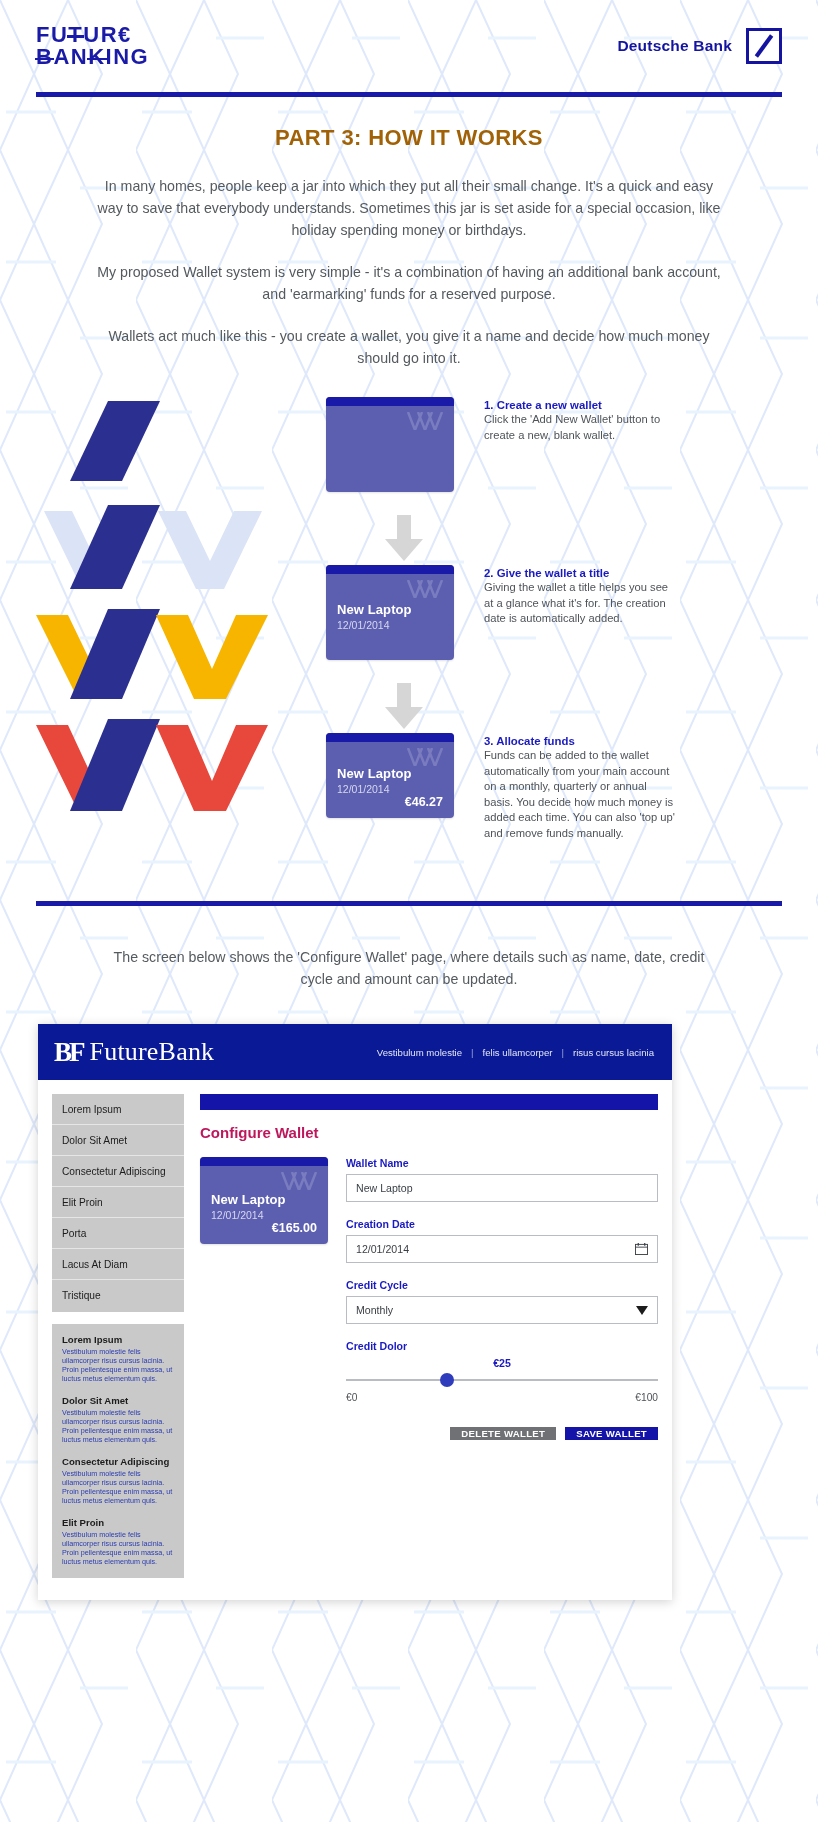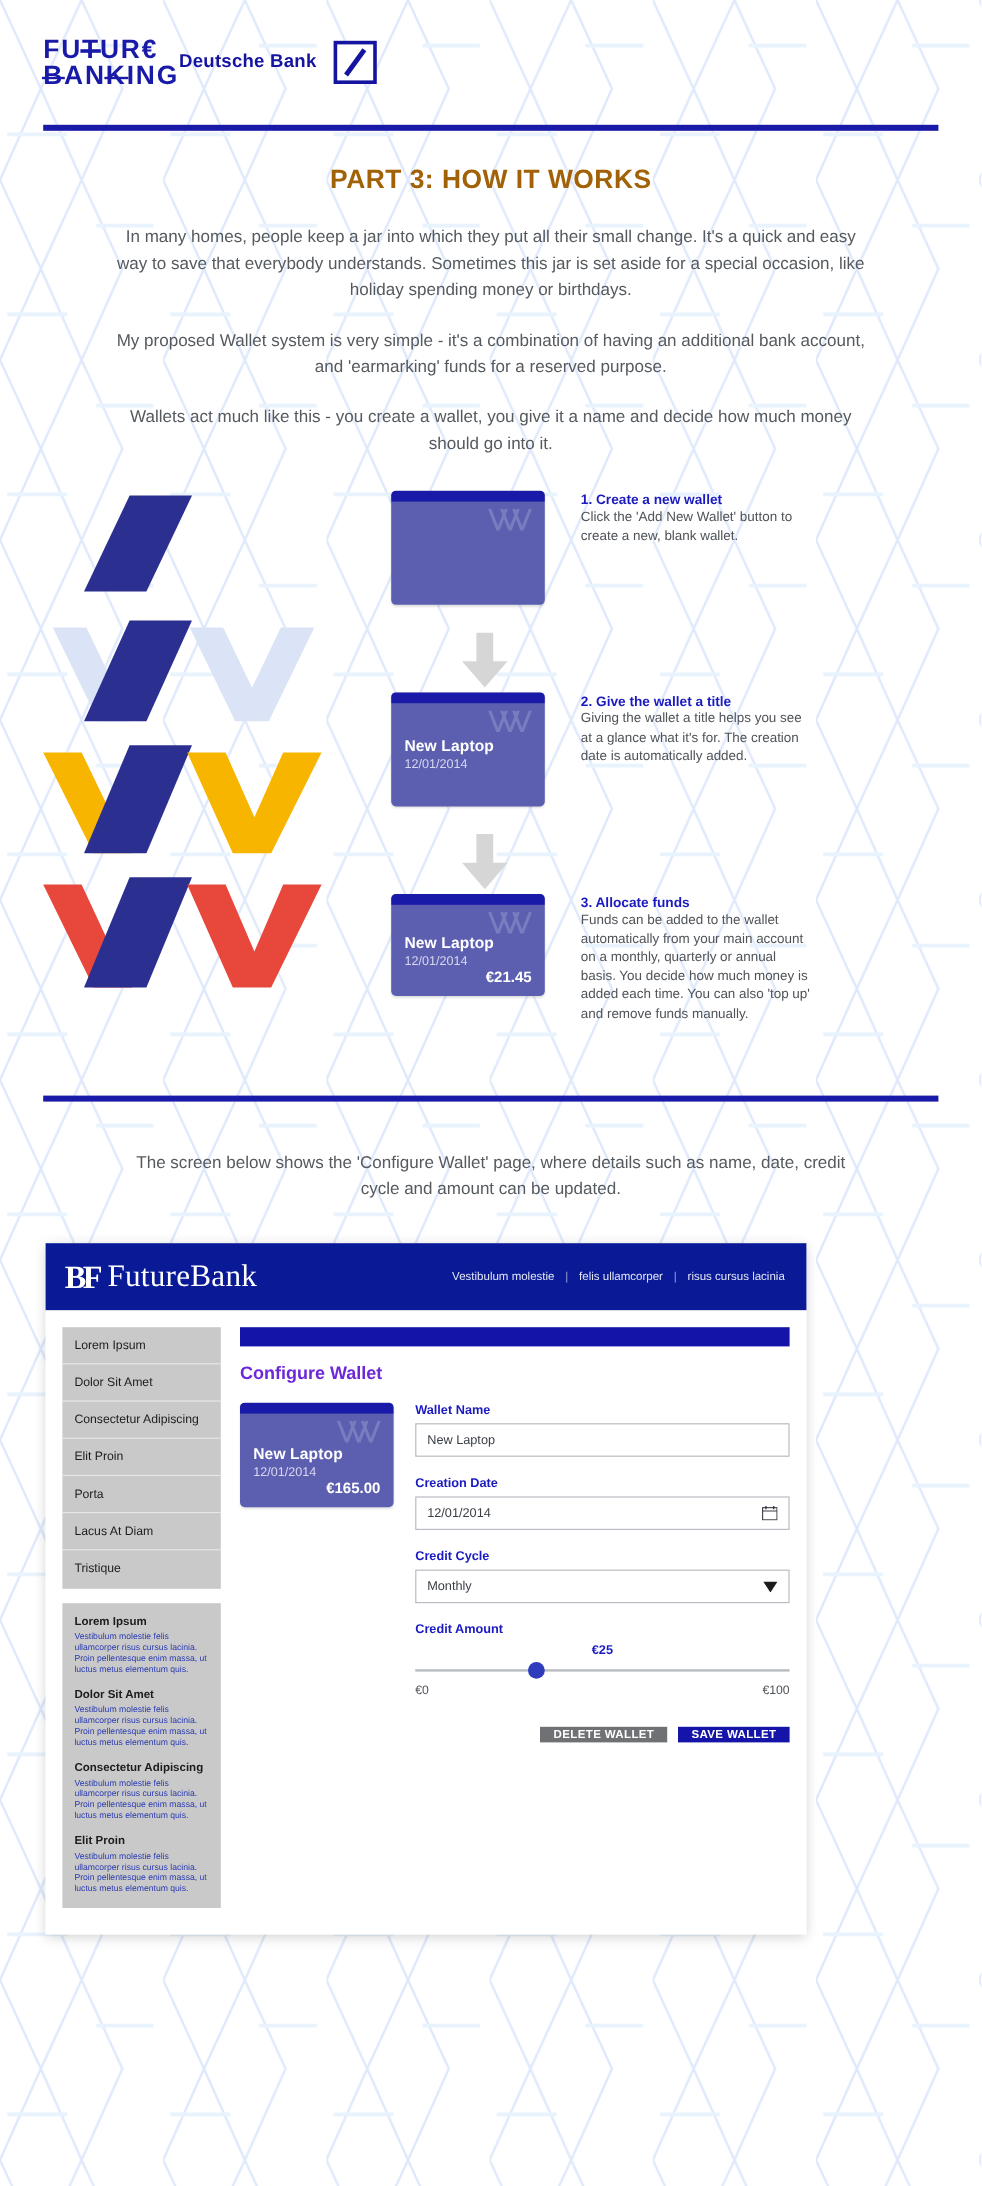--- a/index.html
+++ b/index.html
@@ -16,23 +16,23 @@
     pointer-events: none;
     z-index: 0;
     opacity: 1;
   }
 
   .page { position: relative; z-index: 2; width: 818px; }
 
   
   .header {
     position: relative;
-    height: 104px;
+    height: 92px;
     padding: 0 36px;
-    display: flex; align-items: center; 
+    display: flex; align-items: center; justify-content: space-between;
   }
   .fb-logo {
     font-family: "Liberation Sans", sans-serif;
     font-weight: 700;
     font-size: 22px;
     letter-spacing: 1.5px;
     color: #1a1aa8;
     line-height: 1.02;
   }
   .fb-logo .l2 { display:block; }
@@ -181,21 +181,21 @@
   }
   .side-menu .mi:last-child { border-bottom: none; }
   .side-info { background: #c9c9c9; margin-top: 12px; padding: 10px 10px 12px; }
   .side-info .blk { margin-bottom: 12px; }
   .side-info .blk:last-child { margin-bottom: 0; }
   .side-info h5 { font-size: 9.6px; color: #1c1c1c; font-weight: 700; margin-bottom: 2px; }
   .side-info p { font-size: 7.2px; line-height: 9px; color: #2a3bb0; }
 
   .content { flex: 1; }
   .blue-bar { height: 16px; background: #1414a8; margin-bottom: 14px; }
-  .content h3 { color:#6d28d9; font-size: 15px; font-weight:700; margin-bottom: 16px; }
+  .content h3 { color:#be185d; font-size: 15px; font-weight:700; margin-bottom: 16px; }
 
   .cols { display: flex; gap: 18px; }
   .col-card { width: 128px; flex: none; }
   .col-form { flex: 1; }
 
   .field { margin-bottom: 16px; }
   .field label {
     display:block; color:#1a1ac0; font-size:10.6px; font-weight:700; margin-bottom: 5px;
   }
   .input {
@@ -328,21 +328,21 @@
 
       <div class="step-row" style="margin-top:48px;">
         <div class="wallet-card card3">
           <div class="bar"></div>
           <div class="body">
             <svg class="wm" width="40" height="18" viewBox="0 0 40 18">
               <path d="M2 0 L9 18 L16 0 M12 0 L19 18 L26 0 M22 0 L29 18 L36 0" fill="none" stroke="#fff" stroke-width="2.5"></path>
             </svg>
             <div class="title">New Laptop</div>
             <div class="date">12/01/2014</div>
-            <div class="amt">€21.45</div>
+            <div class="amt">€46.27</div>
           </div>
         </div>
         <div class="step-text">
           <h4>3. Allocate funds</h4>
           <p>Funds can be added to the wallet automatically from your main account on a monthly, quarterly or annual basis. You decide how much money is added each time. You can also 'top up' and remove funds manually.</p>
         </div>
       </div>
 
     </div>
   </div>
@@ -447,21 +447,21 @@
               <label>Credit Cycle</label>
               <div class="input">
                 <span>Monthly</span>
                 <svg width="12" height="9" viewBox="0 0 12 9">
                   <path d="M0 0 L12 0 L6 9 Z" fill="#1c1c1c"></path>
                 </svg>
               </div>
             </div>
 
             <div class="field">
-              <label>Credit Amount</label>
+              <label>Credit Dolor</label>
               <div class="slider-wrap">
                 <div class="slider-val">€25</div>
                 <div class="track">
                   <div class="line"></div>
                   <div class="knob"></div>
                 </div>
                 <div class="track-labels">
                   <span>€0</span>
                   <span>€100</span>
                 </div>

